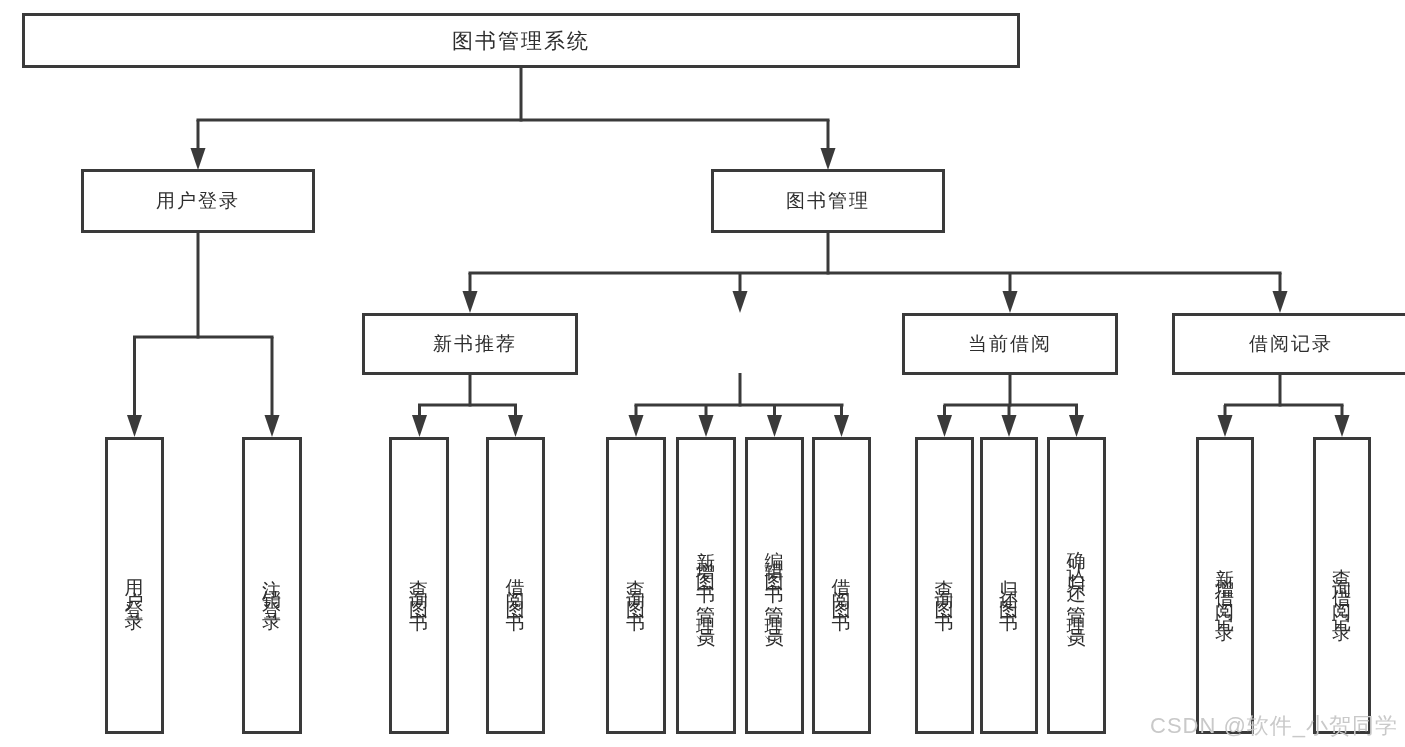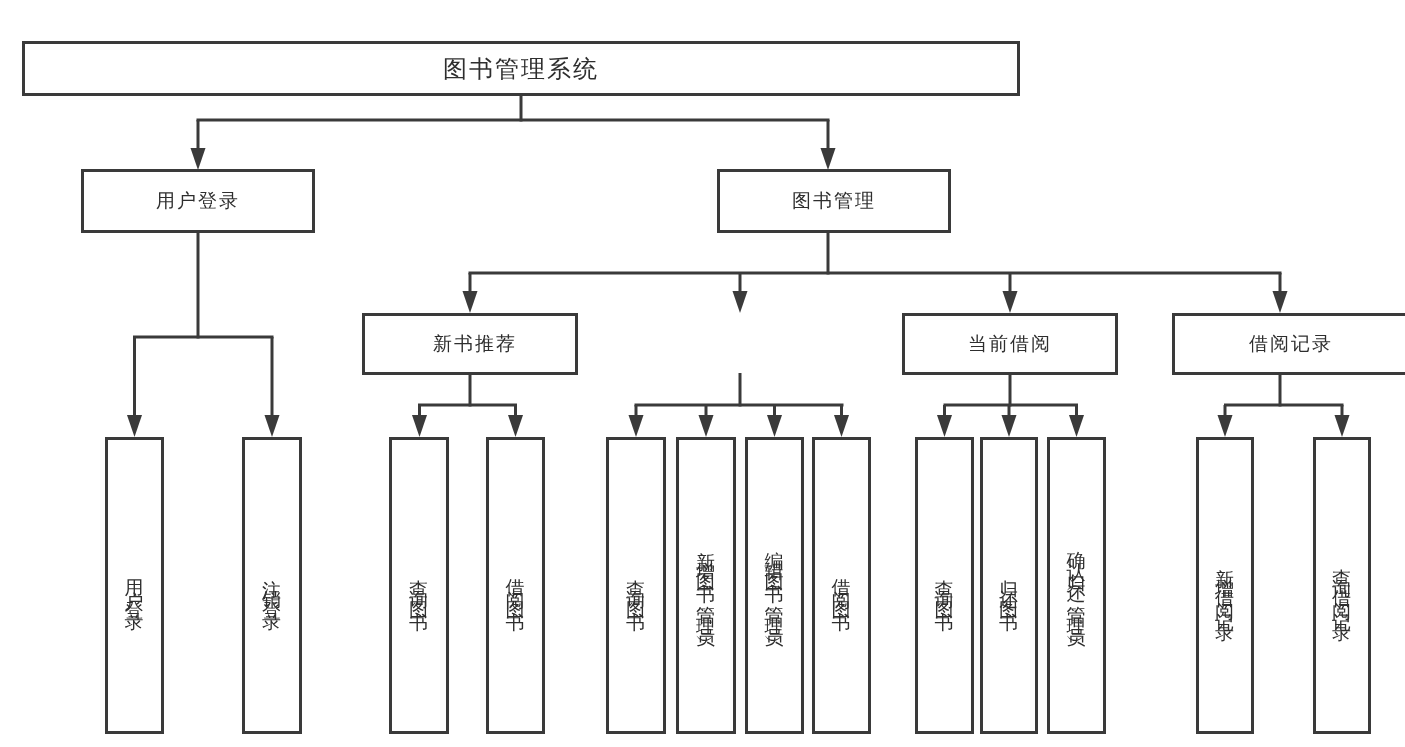--- a/index.html
+++ b/index.html
@@ -21,21 +21,21 @@
   .node{
     position:absolute;
     box-sizing:border-box;
     border:3px solid var(--line);
     background:var(--bg);
     display:flex;align-items:center;justify-content:center;
     font-size:19px;letter-spacing:2px;
     color:var(--text);
     z-index:2;
   }
-  .node.root{font-size:24px;margin-top:28px;}
+  .node.root{font-size:21px;}
   .leaf{
     position:absolute;
     top:437px;height:297px;
     box-sizing:border-box;
     border:3px solid var(--line);
     background:var(--bg);
     writing-mode:vertical-rl;
     text-orientation:mixed;
     display:flex;align-items:center;justify-content:center;
     font-size:19px;letter-spacing:11px;
@@ -117,21 +117,21 @@
     </g>
   </svg>
 
   <div class="node root" style="left:22px;top:13px;width:998px;height:55px;">
     <span>图书管理系统</span>
   </div>
 
   <div class="node" style="left:81px;top:169px;width:234px;height:64px;">
     <span>用户登录</span>
   </div>
-  <div class="node" style="left:711px;top:169px;width:234px;height:64px;margin-left:6px;">
+  <div class="node" style="left:711px;top:169px;width:234px;height:64px;">
     <span>图书管理</span>
   </div>
 
   <div class="node" style="left:362px;top:313px;width:216px;height:62px;padding-left:10px;">
     <span>新书推荐</span>
   </div>
   <div class="node" style="left:902px;top:313px;width:216px;height:62px;">
     <span>当前借阅</span>
   </div>
   <div class="node" style="left:1172px;top:313px;width:238px;height:62px;">
@@ -149,14 +149,15 @@
   <div class="leaf" style="left:745px;width:59px;">编辑图书（管理员）</div>
   <div class="leaf" style="left:812px;width:59px;">借阅图书</div>
 
   <div class="leaf" style="left:915px;width:59px;">查询图书</div>
   <div class="leaf" style="left:980px;width:58px;">归还图书</div>
   <div class="leaf" style="left:1047px;width:59px;">确认归还（管理员）</div>
 
   <div class="leaf" style="left:1196px;width:58px;">新增借阅记录</div>
   <div class="leaf" style="left:1313px;width:58px;">查询借阅记录</div>
 
+  <div id="watermark">CSDN @软件_小贺同学</div>
 
 </div>
 
 </body></html>

